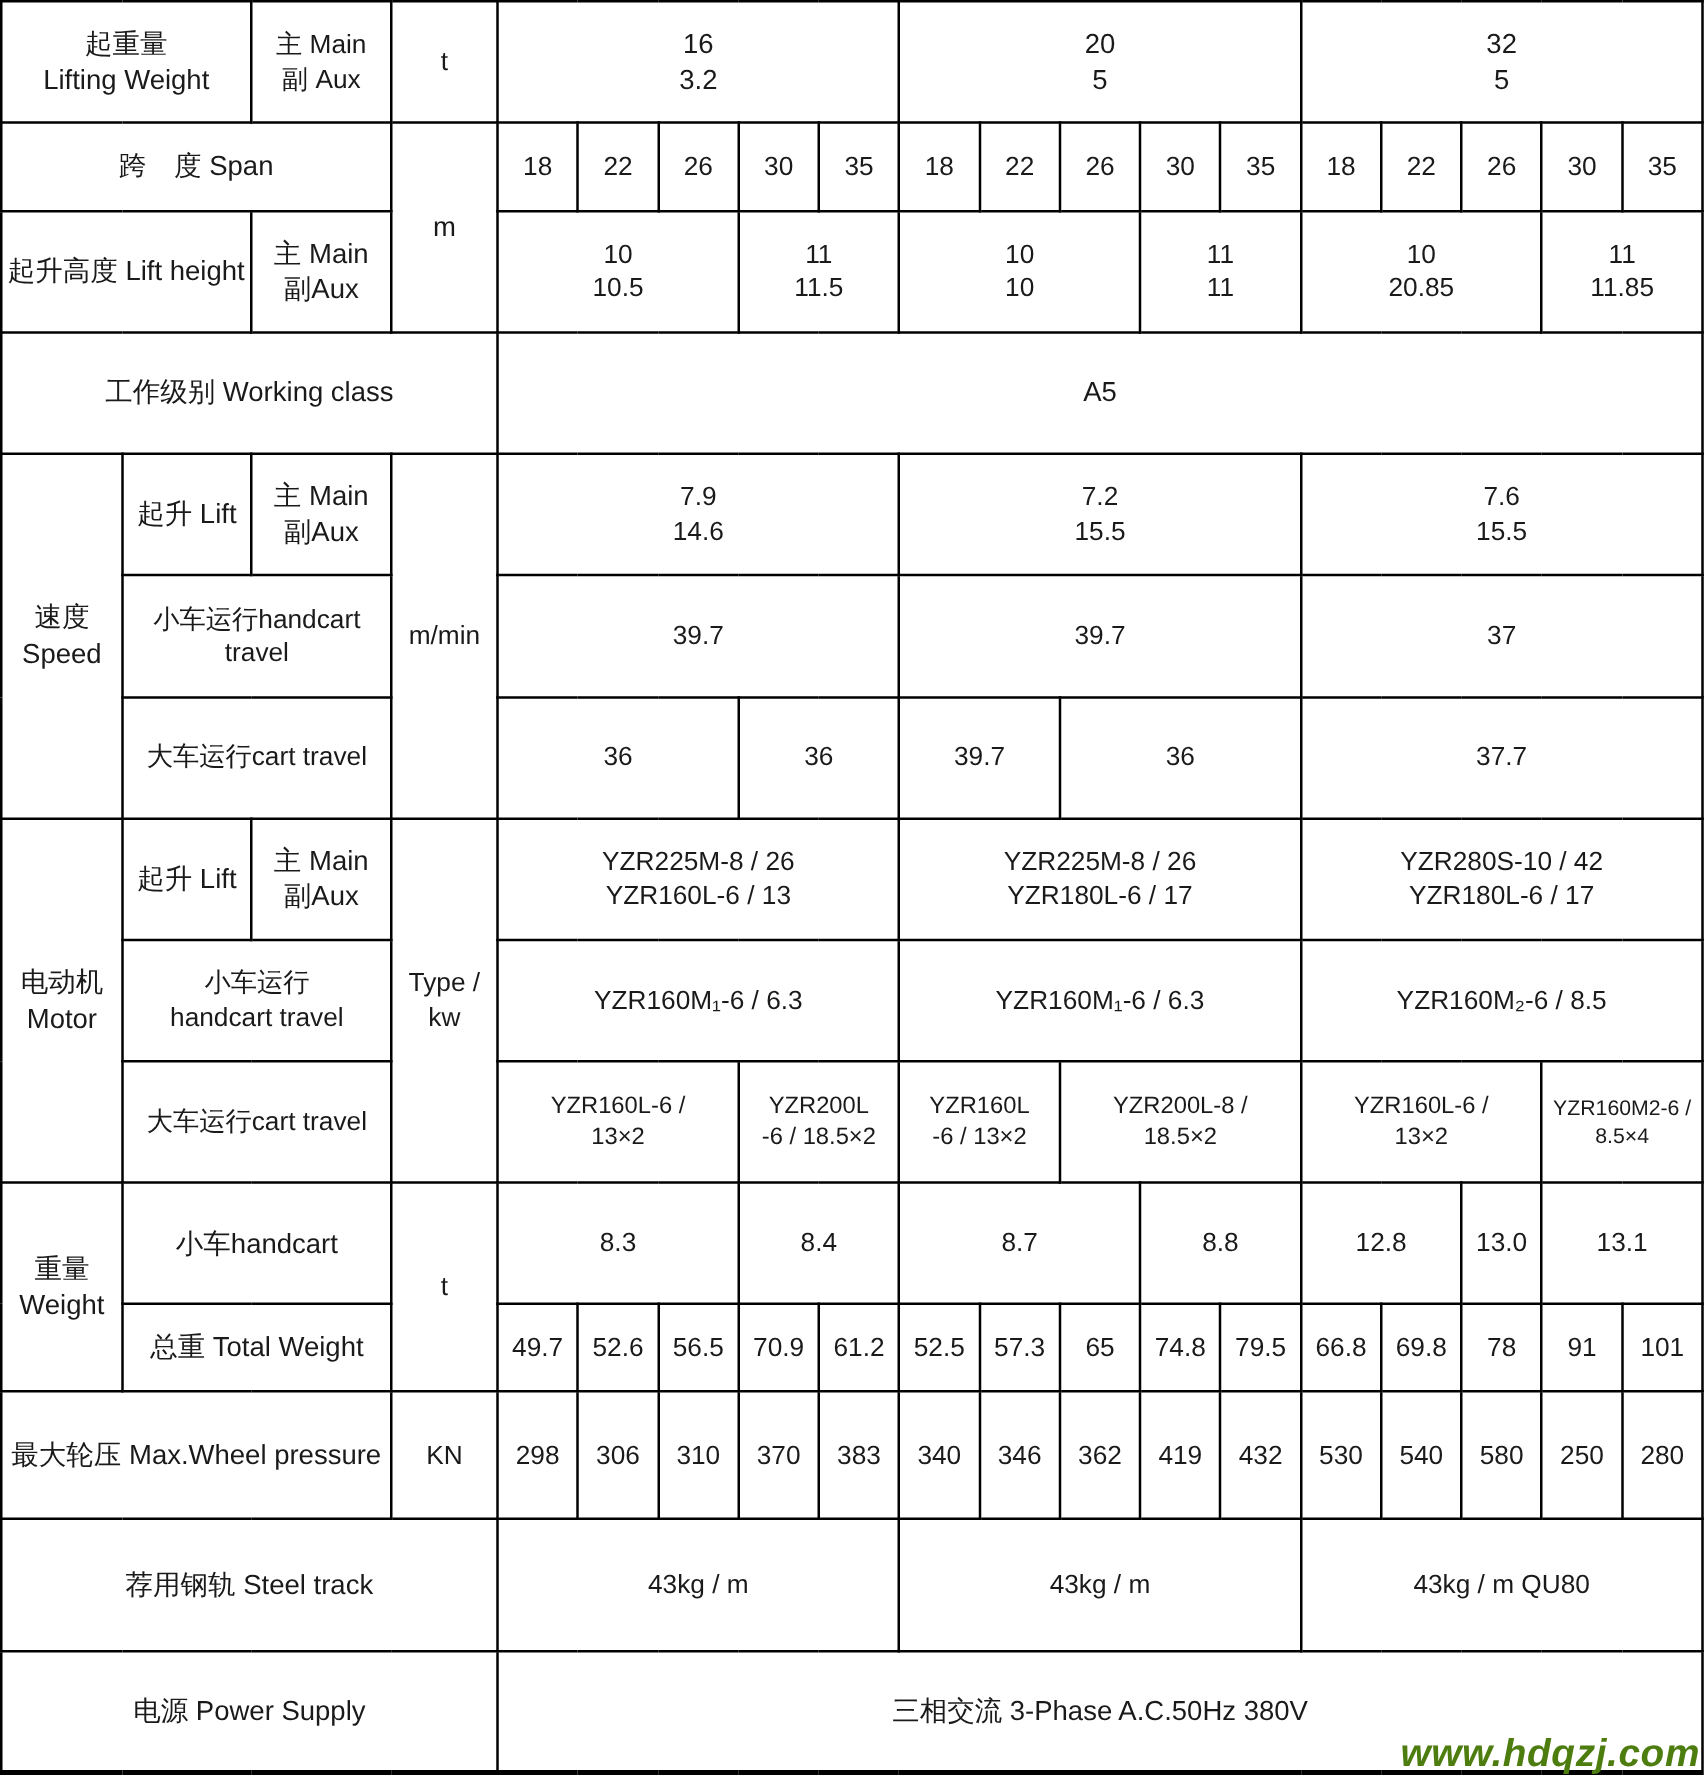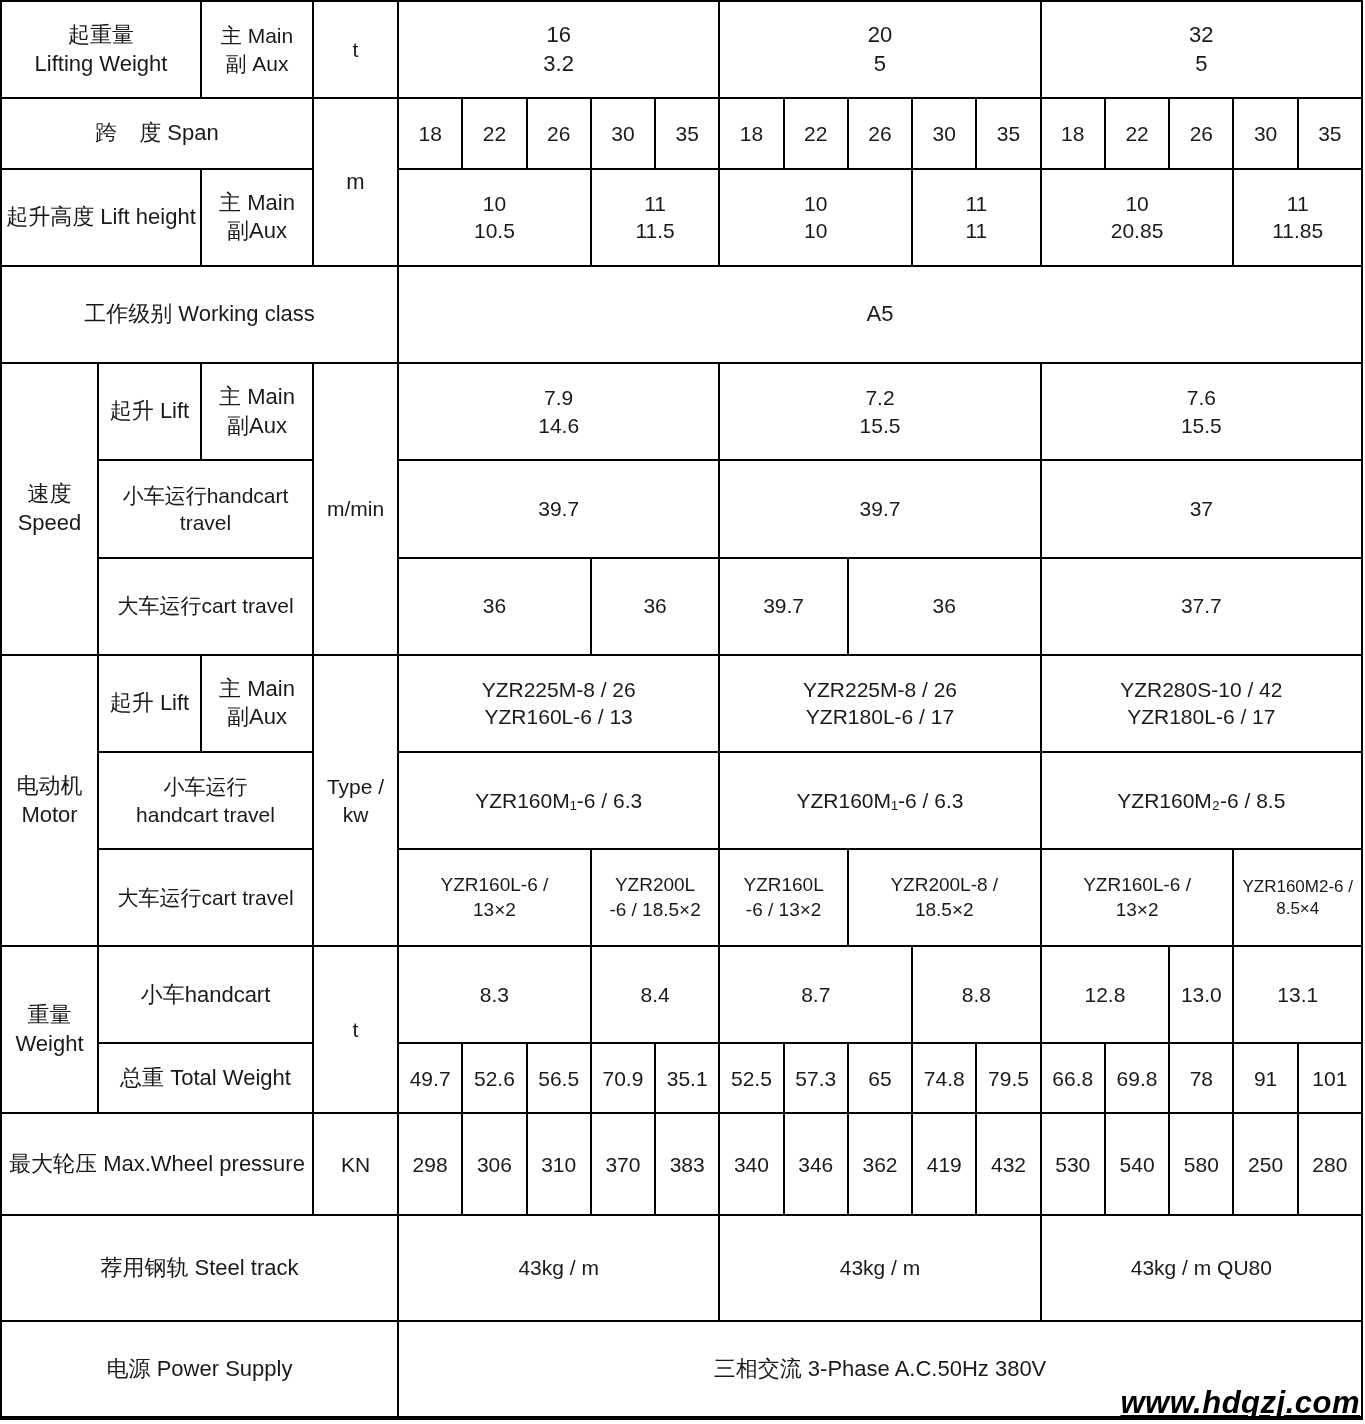--- a/index.html
+++ b/index.html
@@ -274,21 +274,21 @@
     <td>13.0</td>
     <td colspan="2">13.1</td>
   </tr>
 
   <tr style="height:68px">
     <td colspan="2" class="fs22">总重 Total Weight</td>
     <td>49.7</td>
     <td>52.6</td>
     <td>56.5</td>
     <td>70.9</td>
-    <td>35.1</td>
+    <td>61.2</td>
     <td>52.5</td>
     <td>57.3</td>
     <td>65</td>
     <td>74.8</td>
     <td>79.5</td>
     <td>66.8</td>
     <td>69.8</td>
     <td>78</td>
     <td>91</td>
     <td>101</td>
@@ -321,13 +321,13 @@
     <td colspan="5">43kg / m QU80</td>
   </tr>
 
   <tr style="height:95px">
     <td colspan="4" class="fs22">电源 Power Supply</td>
     <td colspan="15" class="fs22">三相交流 3-Phase A.C.50Hz 380V</td>
   </tr>
 </tbody>
   </table>
 
-<div class="website" style="color: #000000; text-decoration: underline;">www.hdqzj.com</div>
+<div class="website" style="color: #4d7c0f;">www.hdqzj.com</div>
 
 </body></html>

